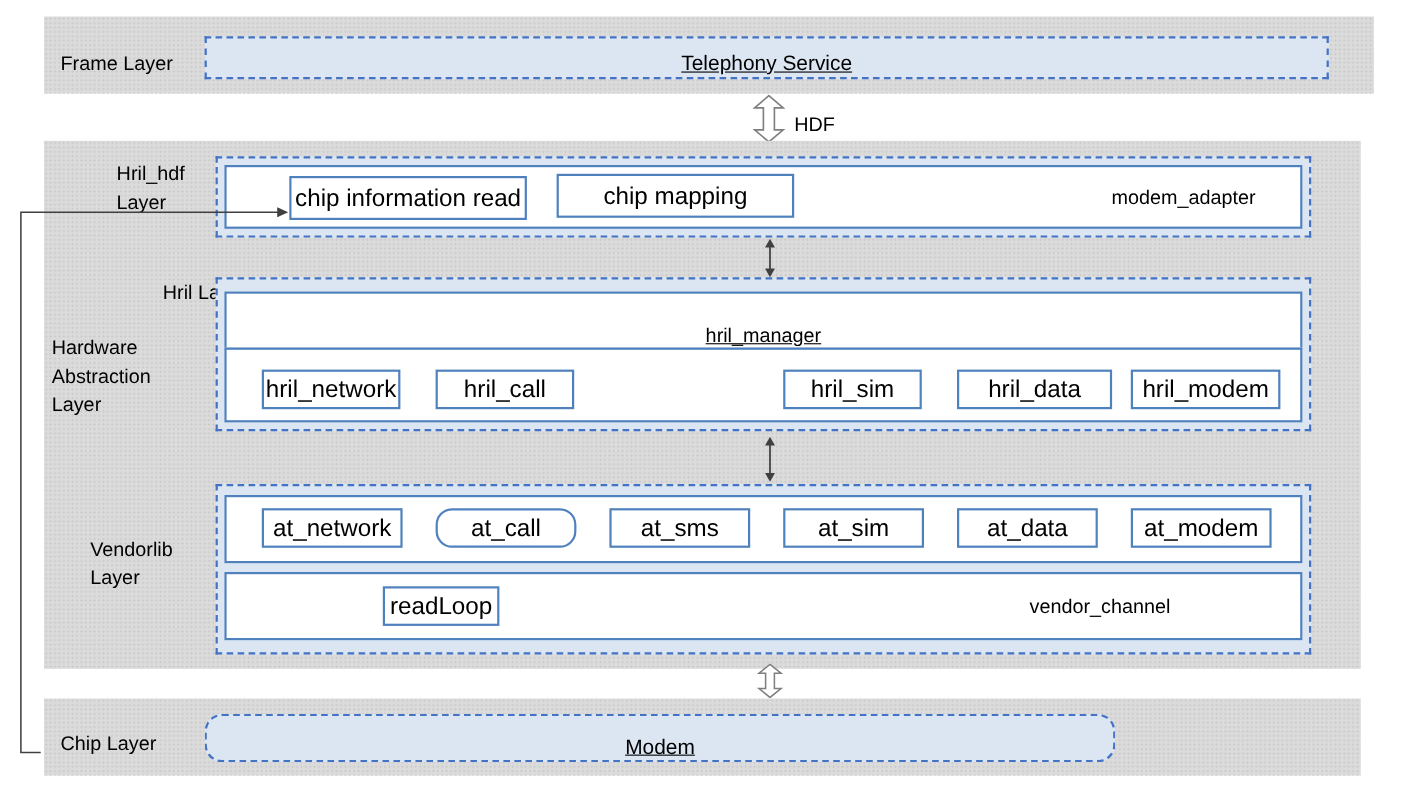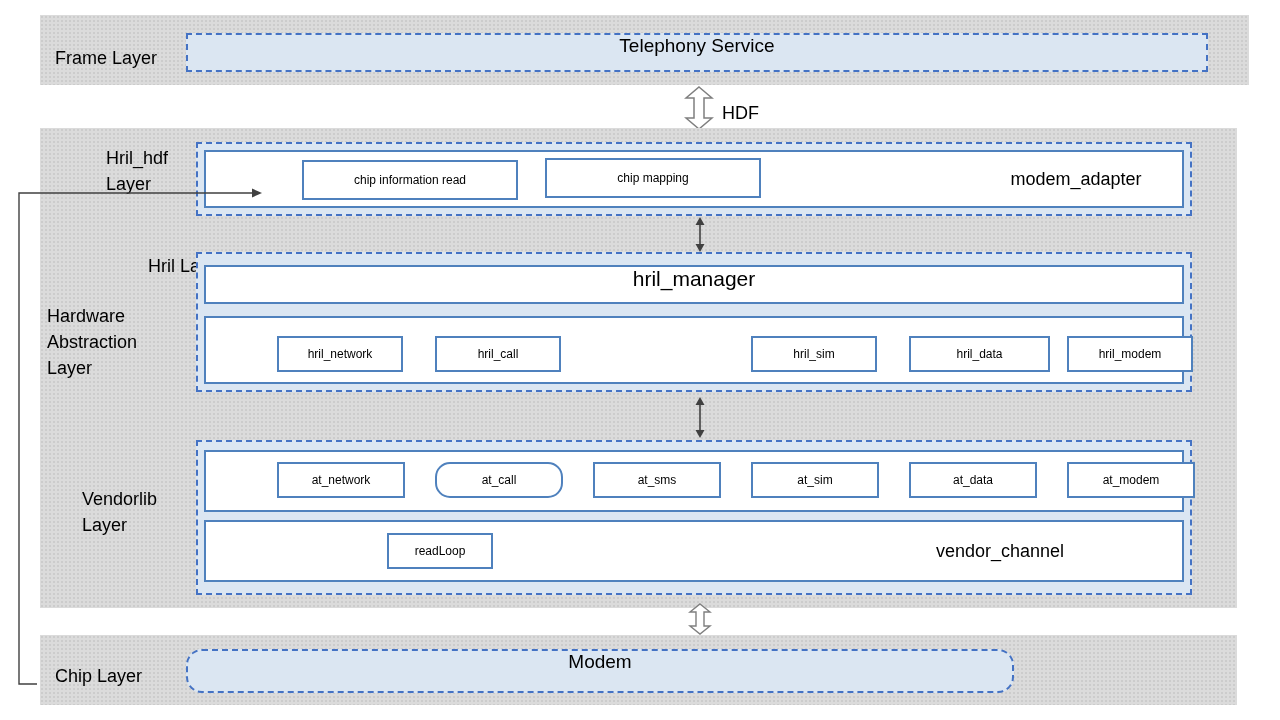--- a/index.html
+++ b/index.html
@@ -18,25 +18,26 @@
     border:2px dashed #4472c4;background:#dbe6f2;
   }
   .container-box{
     position:absolute;box-sizing:border-box;
     border:2px solid #4f81bd;background:#ffffff;
   }
   .smallbox{
     position:absolute;box-sizing:border-box;
     border:2px solid #4f81bd;background:#ffffff;
     display:flex;align-items:center;justify-content:center;
-    font-size:12px;white-space:nowrap;margin-left:39px;
+    font-size:22px;white-space:nowrap;
   }
   .biglabelbox{
-    display:flex;align-items:flex-start;justify-content:center;
+    display:flex;align-items:flex-end;justify-content:center;
     font-size:19px;
+    text-decoration:underline;
   }
   .layer-label{
     position:absolute;font-size:18px;line-height:26px;white-space:nowrap;
   }
   .inline-label{
     position:absolute;display:flex;align-items:center;justify-content:center;
     font-size:18px;white-space:nowrap;
   }
   svg{position:absolute;display:block;}
   .overlay{left:0;top:0;pointer-events:none;}
@@ -73,29 +74,29 @@
     <div>Layer</div>
   </div>
 
   <div class="dashedbox" style="left:156px;top:14px;width:996px;height:74px;"></div>
   <div class="container-box" style="left:164px;top:22px;width:980px;height:58px;"></div>
   <div class="smallbox" style="left:223px;top:32px;width:216px;height:40px;">chip information read</div>
   <div class="smallbox" style="left:466px;top:30px;width:216px;height:40px;">chip mapping</div>
   <div class="inline-label" style="left:928px;top:22px;width:216px;height:58px;">modem_adapter</div>
 
   <div class="dashedbox" style="left:156px;top:124px;width:996px;height:140px;"></div>
-  <div class="container-box biglabelbox" style="left:164px;top:137px;width:980px;height:39px;font-size:21px;">
+  <div class="container-box biglabelbox" style="left:164px;top:137px;width:980px;height:53px;font-size:18px;">
     <span>hril_manager</span>
   </div>
   <div class="container-box" style="left:164px;top:188px;width:980px;height:68px;"></div>
   <div class="smallbox" style="left:198px;top:208px;width:126px;height:36px;">hril_network</div>
   <div class="smallbox" style="left:356px;top:208px;width:126px;height:36px;">hril_call</div>
   <div class="smallbox" style="left:672px;top:208px;width:126px;height:36px;">hril_sim</div>
   <div class="smallbox" style="left:830px;top:208px;width:141px;height:36px;">hril_data</div>
-  <div class="smallbox" style="left:988px;top:208px;width:126px;height:36px;">hril_modem</div>
+  <div class="smallbox" style="left:988px;top:208px;width:136px;height:36px;">hril_modem</div>
 
   <div class="dashedbox" style="left:156px;top:312px;width:996px;height:155px;"></div>
   <div class="container-box" style="left:164px;top:322px;width:980px;height:62px;"></div>
   <div class="smallbox" style="left:198px;top:334px;width:128px;height:36px;">at_network</div>
   <div class="smallbox" style="left:356px;top:334px;width:128px;height:36px;border-radius:15px;">at_call</div>
   <div class="smallbox" style="left:514px;top:334px;width:128px;height:36px;">at_sms</div>
   <div class="smallbox" style="left:672px;top:334px;width:128px;height:36px;">at_sim</div>
   <div class="smallbox" style="left:830px;top:334px;width:128px;height:36px;">at_data</div>
   <div class="smallbox" style="left:988px;top:334px;width:128px;height:36px;">at_modem</div>
   <div class="container-box" style="left:164px;top:392px;width:980px;height:62px;"></div>

